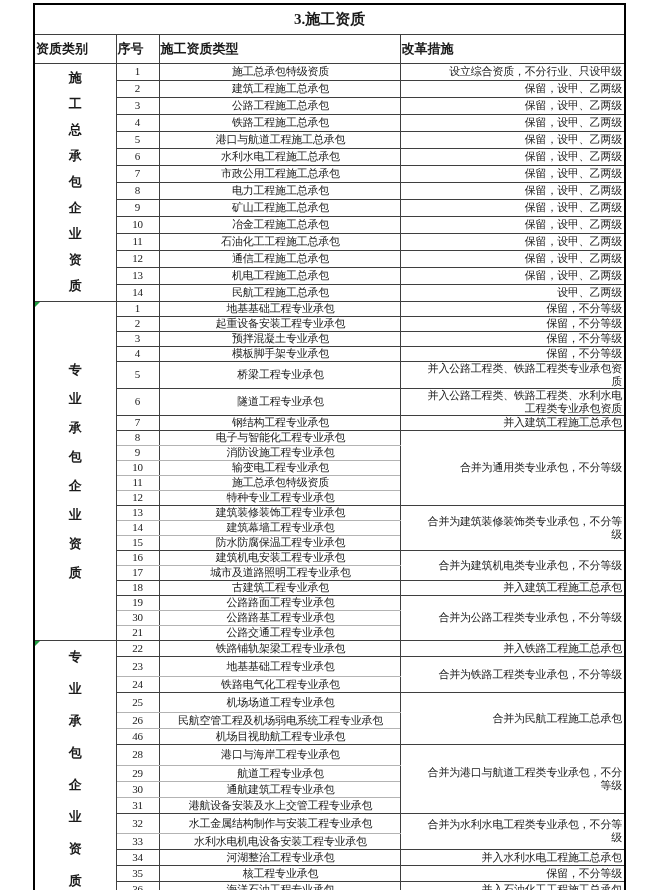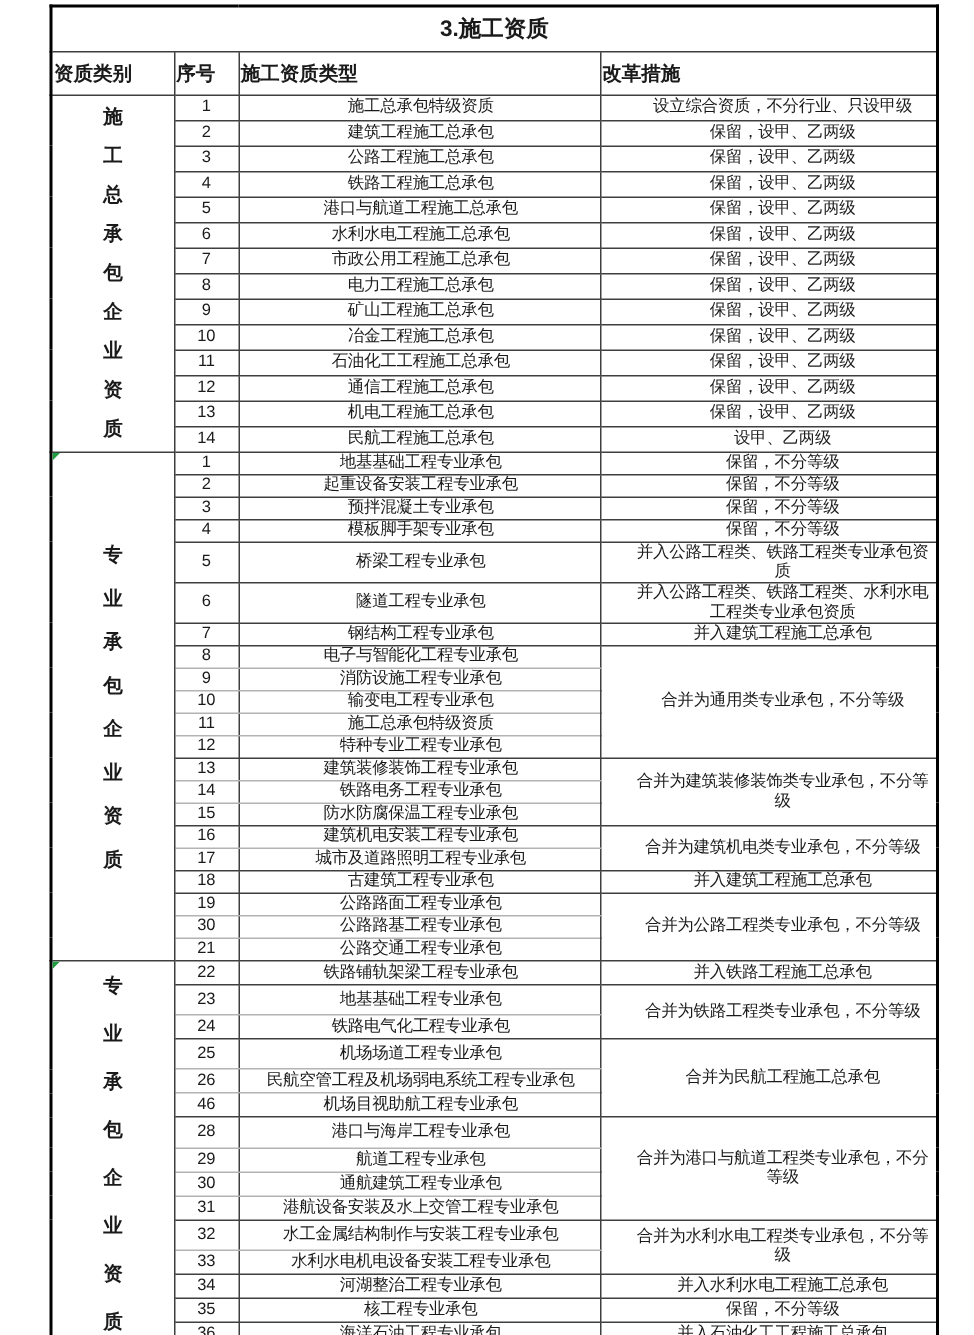--- a/index.html
+++ b/index.html
@@ -2,21 +2,21 @@
 <html><head>
 <meta charset="utf-8">
 <style>
   * { box-sizing: border-box; }
   html,body { margin:0; padding:0; background:#ffffff; }
   .page {
     position: relative;
     width: 649px; height: 890px;
     background: #ffffff;
     padding: 3px 0 0 33px;
-    font-family: Liberation Sans, sans-serif;
+    font-family: Liberation Serif, serif;
     color: #1a1a1a;
   }
   table.qual {
     border-collapse: collapse;
     table-layout: fixed;
     width: 591px;
     border: 2px solid #000;
   }
   table.qual th, table.qual td {
     border: 1px solid #3f3f3f;
@@ -41,21 +41,21 @@
     line-height: 13px;
     padding: 0 2px;
     vertical-align: middle;
     white-space: normal;
   }
   tr.g0 { height: 17px; }
   tr.g1 { height: 15px; }
   tr.g2 { height: 16px; }
   td.no-cell { text-align: center; padding: 0; }
   td.type-cell { text-align: center; padding-left: 4px; }
-  td.measure-cell { text-align: center; padding-left: 21px; }
+  td.measure-cell { text-align: right; padding-left: 21px; }
   
   tr.inner td.no-cell, tr.inner td.type-cell { border-bottom: 1px solid #b3b3b3; }
   td.cat-cell {
     position: relative;
     vertical-align: middle;
     text-align: center;
   }
   .cat-label {
     display: flex;
     flex-direction: column;
@@ -251,21 +251,21 @@
           <td class="no-cell">12</td>
           <td class="type-cell">特种专业工程专业承包</td>
         </tr>
         <tr class="g1 inner">
           <td class="no-cell">13</td>
           <td class="type-cell">建筑装修装饰工程专业承包</td>
           <td class="measure-cell" rowspan="3">合并为建筑装修装饰类专业承包，不分等级</td>
         </tr>
         <tr class="g1 inner">
           <td class="no-cell">14</td>
-          <td class="type-cell">铁路电务工程专业承包</td>
+          <td class="type-cell">建筑幕墙工程专业承包</td>
         </tr>
         <tr class="g1">
           <td class="no-cell">15</td>
           <td class="type-cell">防水防腐保温工程专业承包</td>
         </tr>
         <tr class="g1 inner">
           <td class="no-cell">16</td>
           <td class="type-cell">建筑机电安装工程专业承包</td>
           <td class="measure-cell" rowspan="2">合并为建筑机电类专业承包，不分等级</td>
         </tr>

